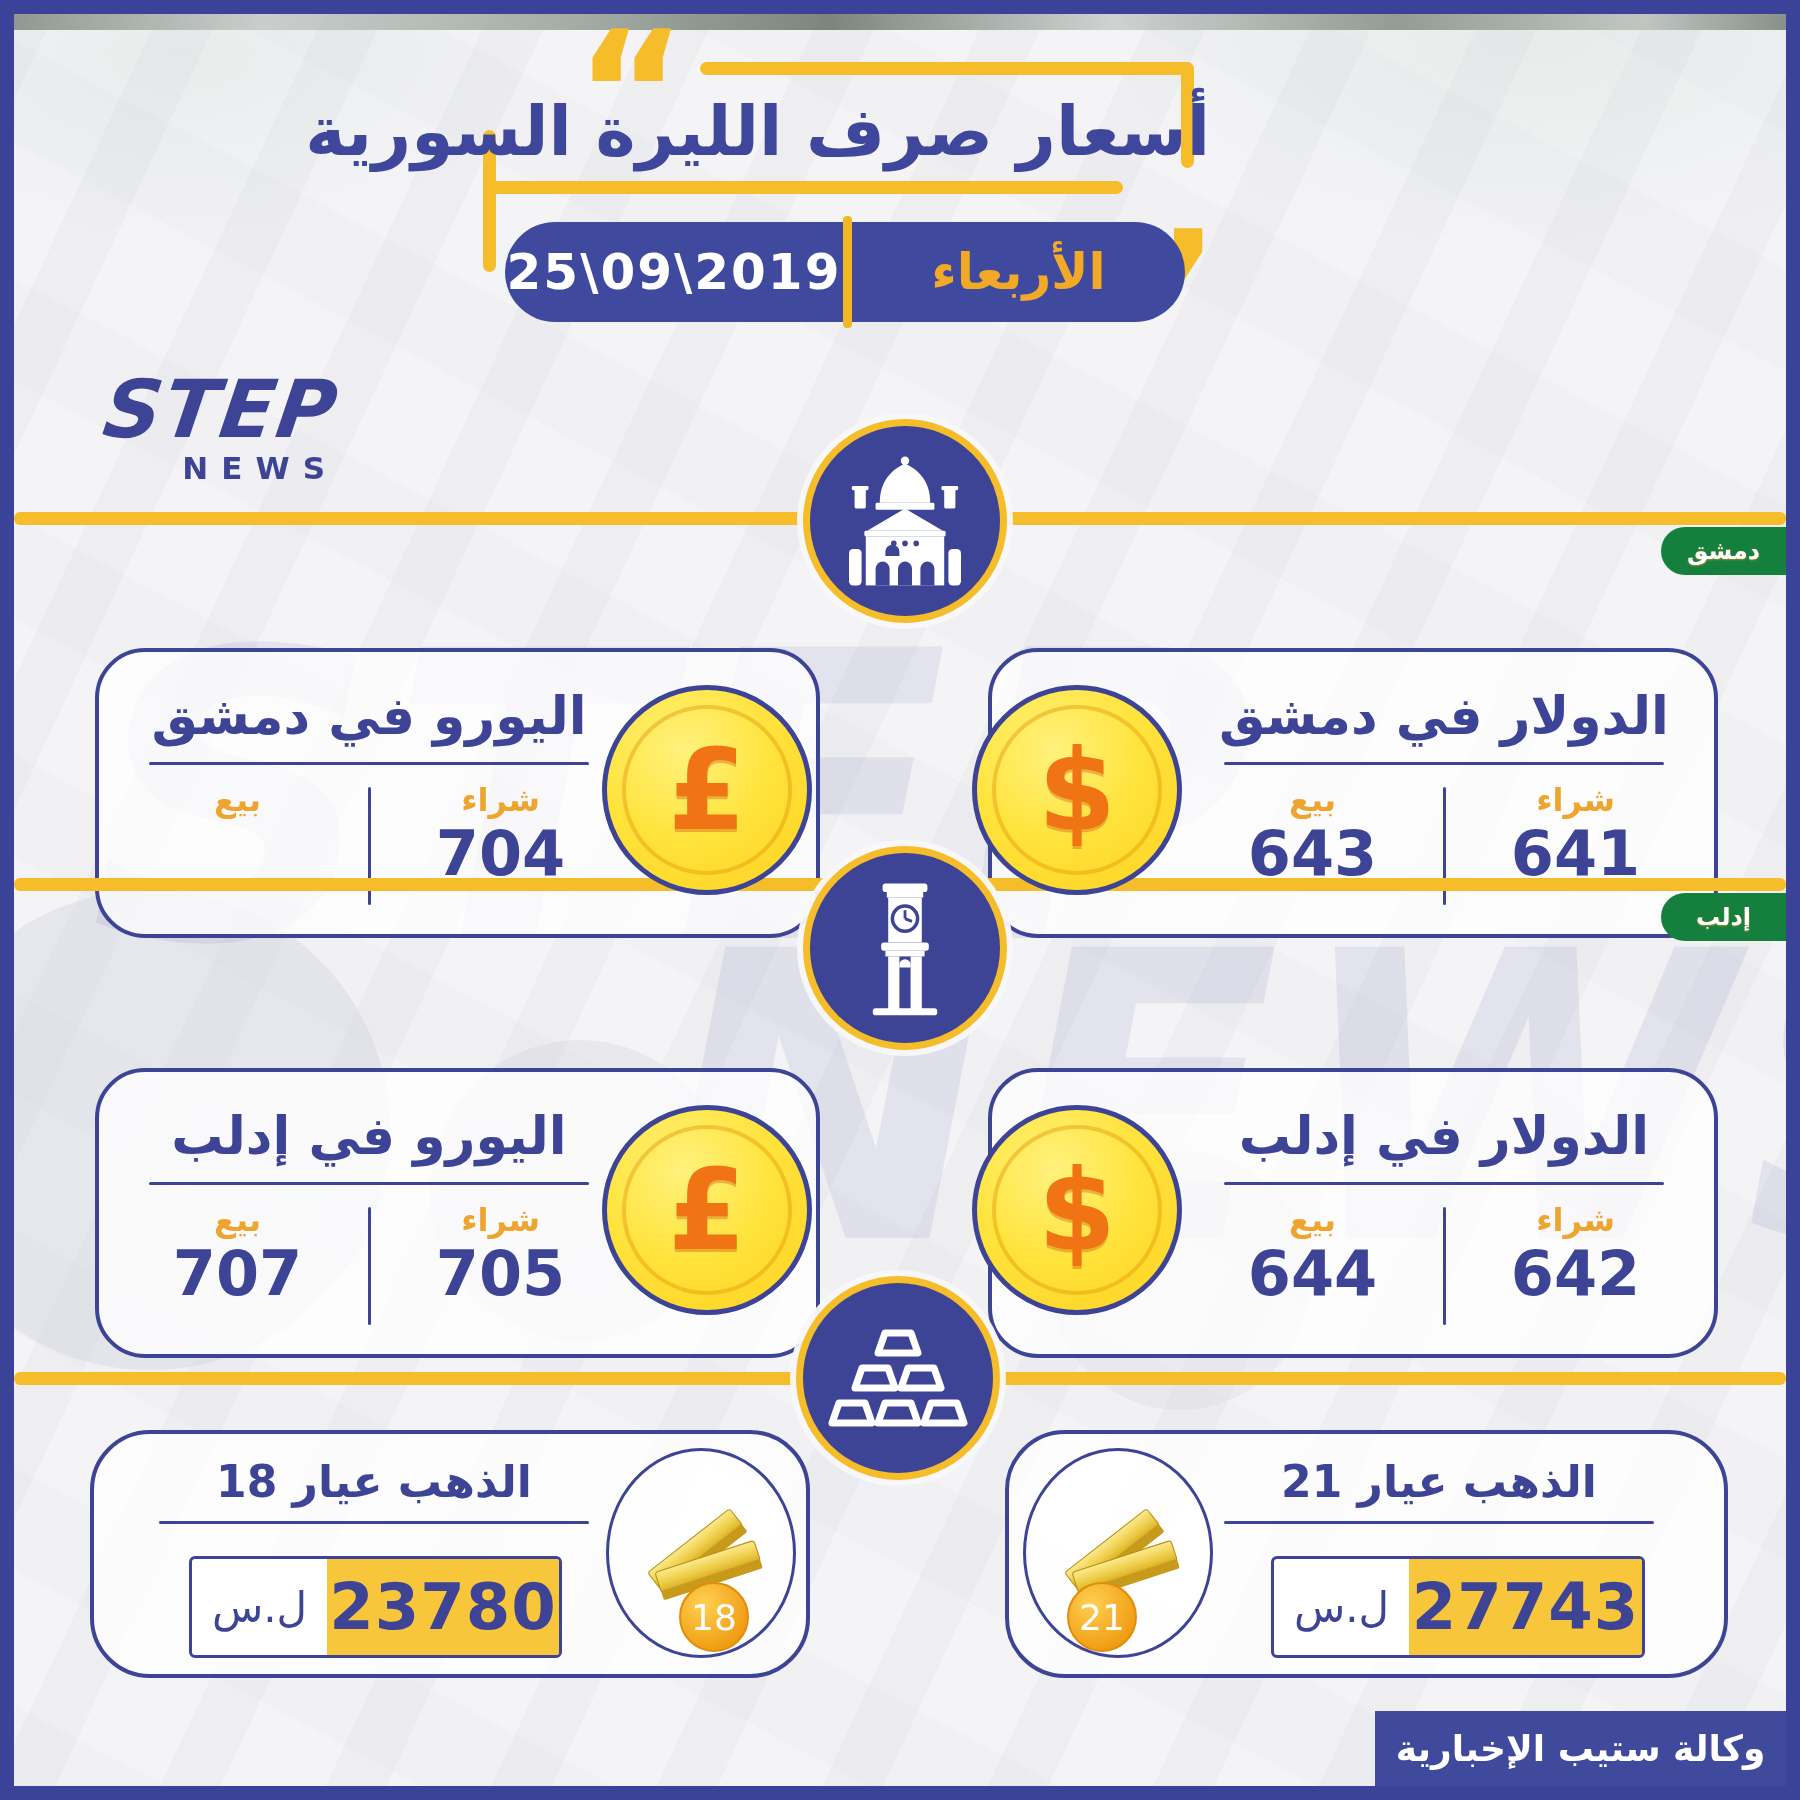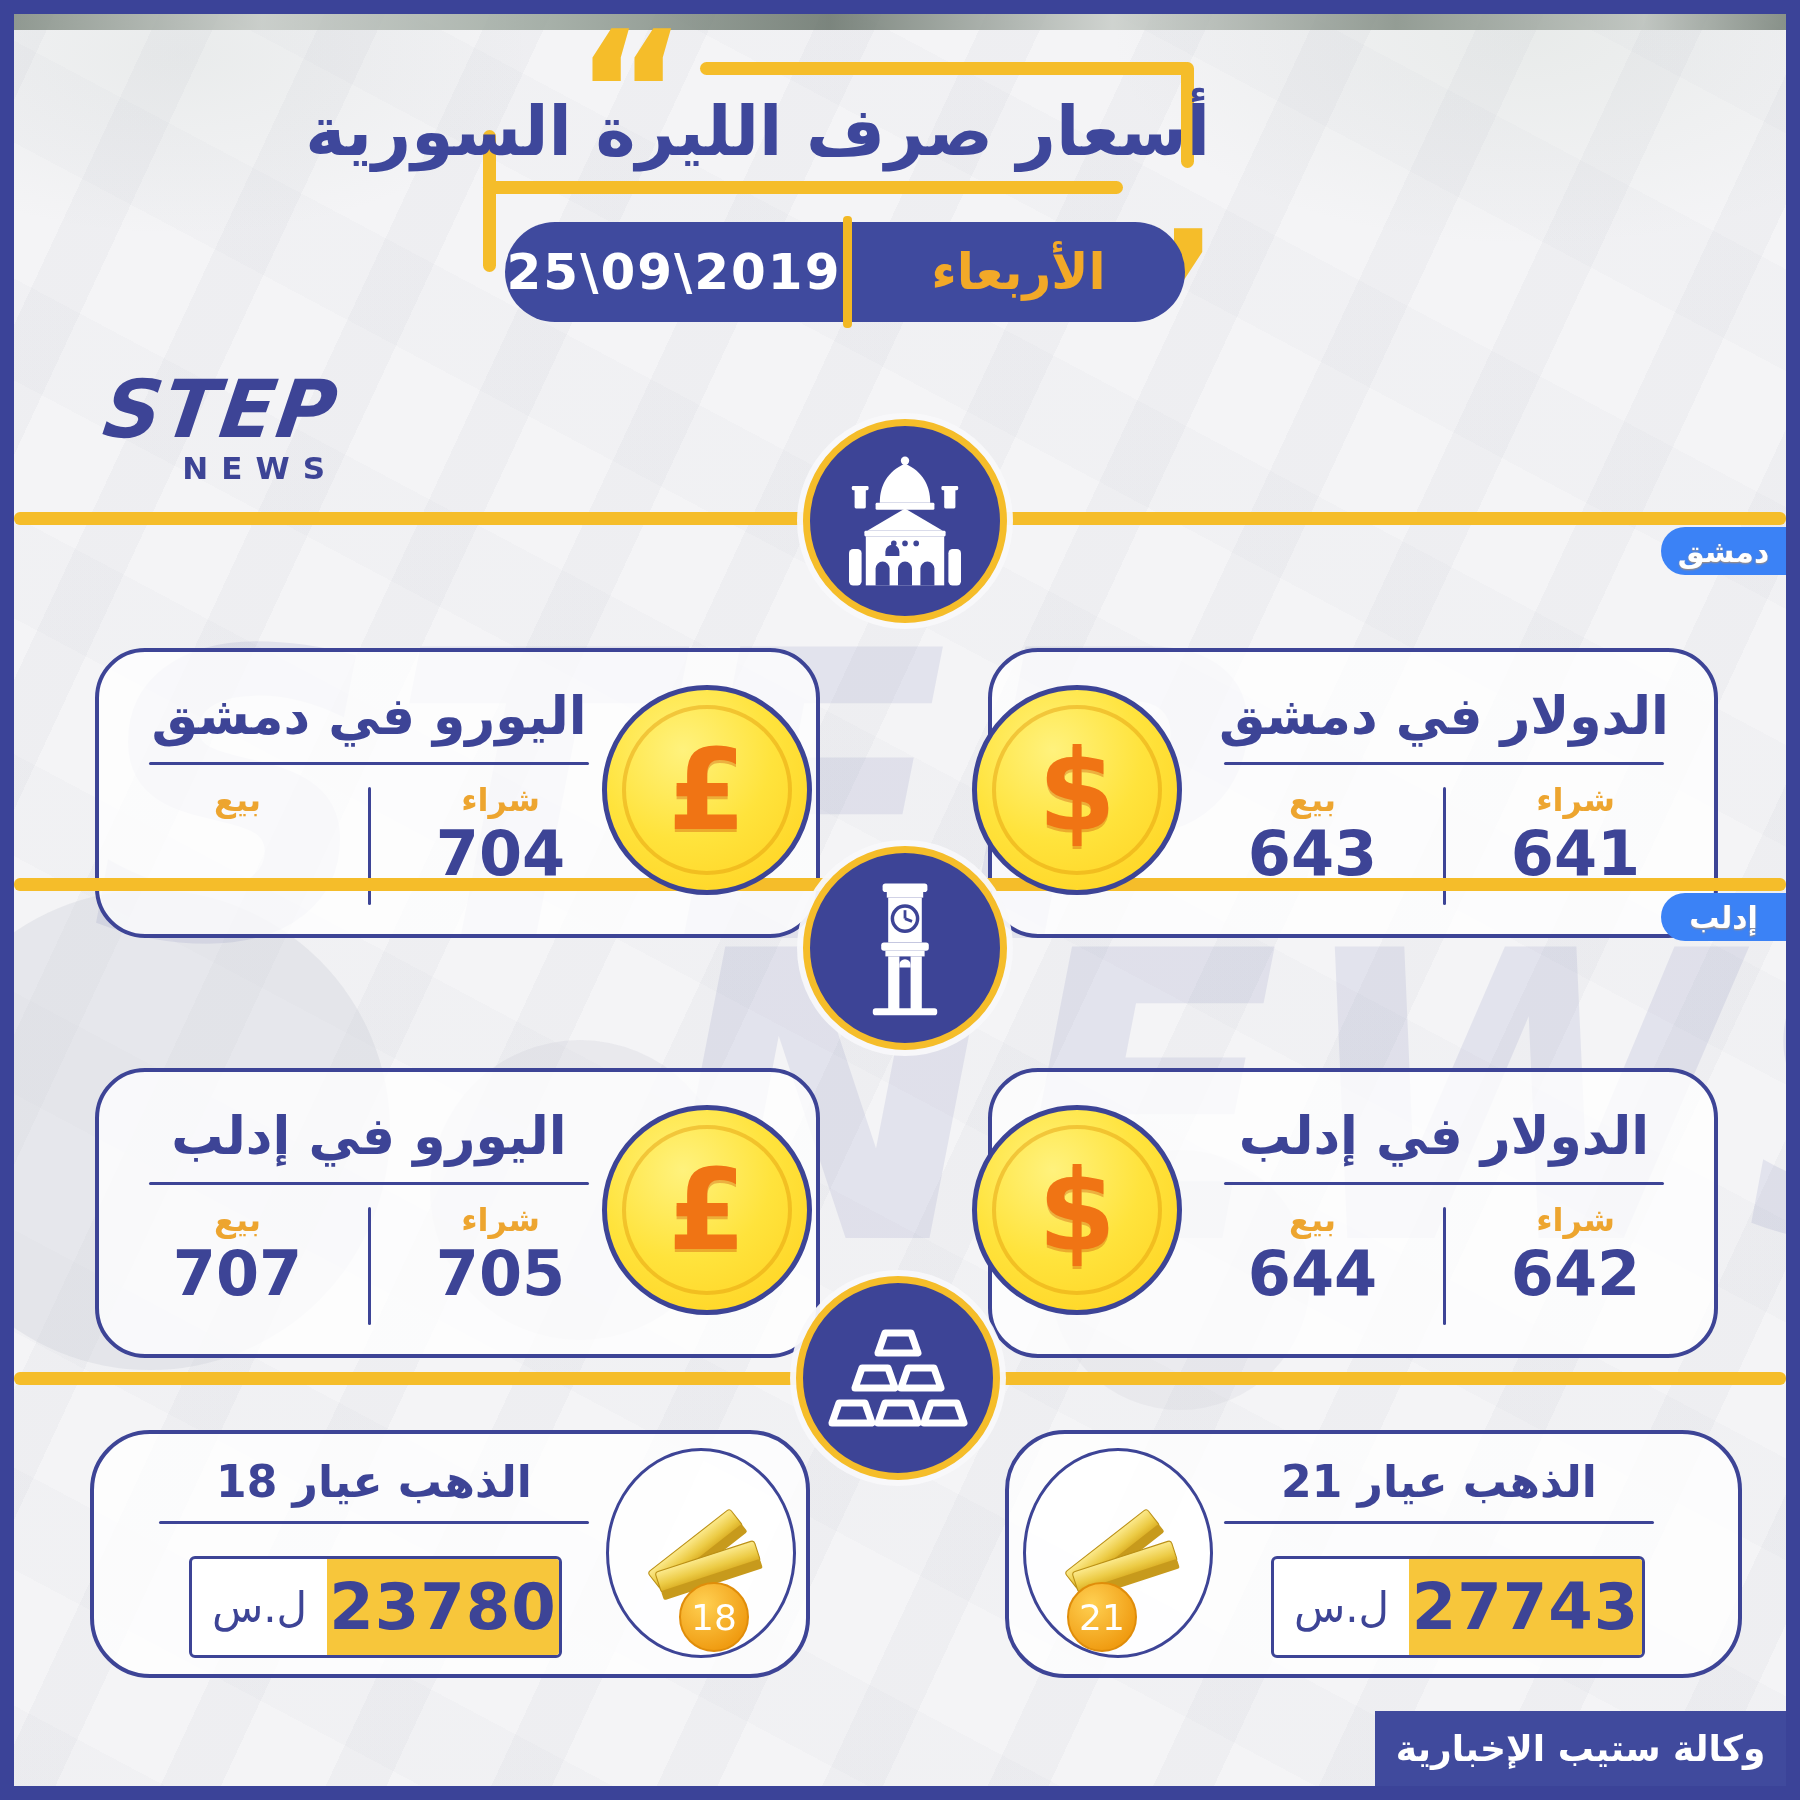--- a/index.html
+++ b/index.html
@@ -39,23 +39,23 @@
   .datepill .pdate{position:absolute;left:0;top:0;width:338px;height:100%;display:flex;align-items:center;justify-content:center;
     color:#fff;font-size:50px;font-weight:bold;letter-spacing:2px;}
   .datepill .pday{position:absolute;left:347px;right:0;top:0;height:100%;display:flex;align-items:center;justify-content:center;
     color:#f2a928;font-size:50px;font-weight:bold;}
   
   .logo{position:absolute;left:88px;top:372px;z-index:5;width:250px;text-align:right;color:#3d4496;}
   .logo .l1{display:block;font-size:80px;line-height:.95;font-weight:bold;font-style:italic;transform:skewX(-8deg);letter-spacing:2px;}
   .logo .l2{display:block;font-size:31px;font-weight:bold;letter-spacing:13px;margin-top:2px;}
   
   .secline{position:absolute;left:14px;width:1772px;height:13px;background:#f5bd2a;border-radius:6px;z-index:4;}
-  .tab{position:absolute;left:1661px;width:125px;height:48px;background:#3b82f6;z-index:6;
+  .tab{position:absolute;left:1661px;width:125px;height:48px;background:#15803d;z-index:6;
     border-radius:24px 0 0 24px;display:flex;align-items:center;justify-content:center;
-    color:#fff;font-size:30px;font-weight:bold;text-shadow:0 1px 2px rgba(235,150,40,.65);}
+    color:#fff;font-size:24px;font-weight:bold;text-shadow:0 1px 2px rgba(235,150,40,.65);}
   
   .seccircle{position:absolute;width:190px;height:190px;border-radius:50%;background:#3d4496;
     border:7px solid #f5bd2a;box-shadow:0 0 0 6px rgba(248,248,250,.95);z-index:8;
     display:flex;align-items:center;justify-content:center;}
   
   .card{position:absolute;border:4px solid #3d4496;border-radius:50px;background:rgba(255,255,255,0.78);z-index:3;}
   .cinner{position:absolute;top:34px;width:520px;}
   .ctitle{text-align:center;font-size:52px;font-weight:bold;color:#3d4496;}
   .cunder{height:3px;background:#3d4496;margin:16px auto 0;width:440px;border-radius:2px;}
   .ccols{display:flex;justify-content:center;margin-top:16px;}
@@ -300,21 +300,21 @@
         </g>
         <g transform="rotate(-18 60 60) translate(4,20)">
           <rect x="10" y="44" width="96" height="20" rx="3" fill="url(#goldg1)" stroke="#bb9015" stroke-width="1"></rect>
           <rect x="10" y="62" width="96" height="9" rx="2" fill="#c79a1c"></rect>
         </g>
       </svg>
     </div>
     <div class="karat" style="left:585px;top:148px;">18</div>
   </div>
 
-  <div class="card" style="left:1005px;top:1430px;width:715px;height:240px;border-radius:60px;padding-left:14px;">
+  <div class="card" style="left:1005px;top:1430px;width:715px;height:240px;border-radius:60px;">
     <div class="gcontent" style="left:165px;">
       <div class="gtitle" dir="rtl">الذهب عيار 21</div>
       <div class="gunder"></div>
     </div>
     <div class="pricebox" style="left:262px;top:122px;width:368px;">
       <div class="pcur" dir="rtl">ل.س</div>
       <div class="pnum">27743</div>
     </div>
     <div class="goldellipse" style="left:14px;top:14px;">
       <svg width="150" height="130" viewBox="0 0 120 120">

